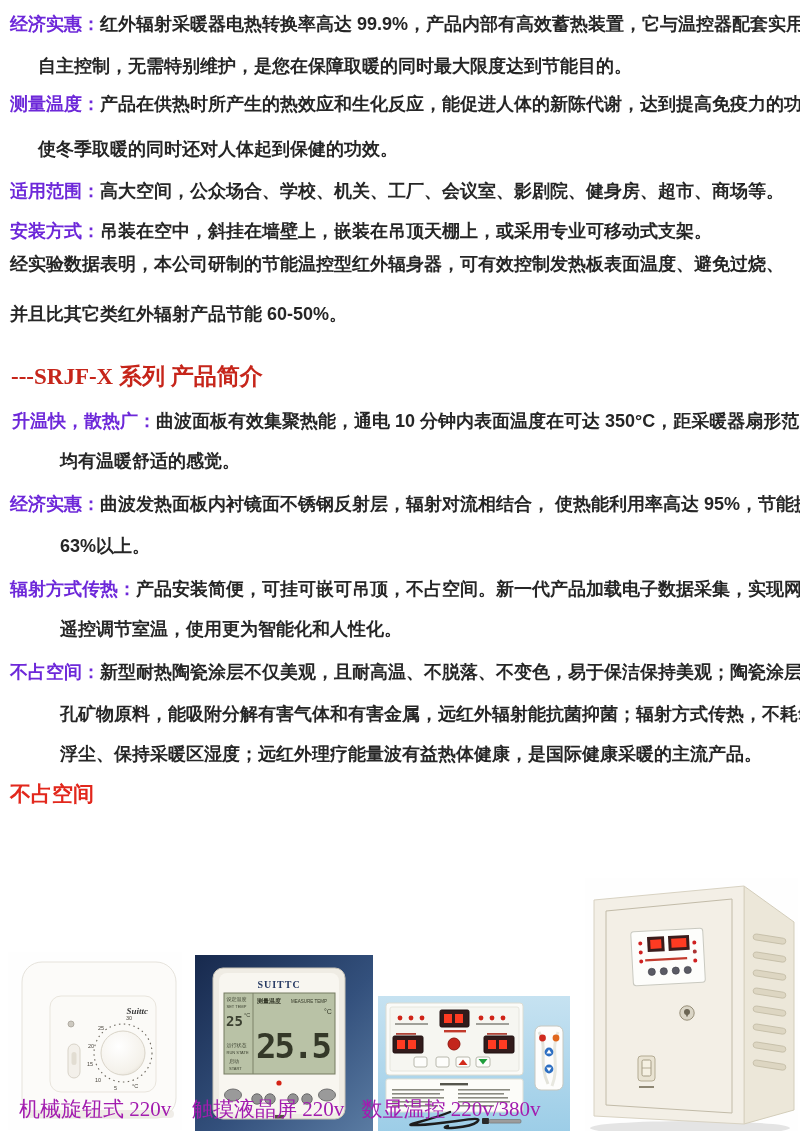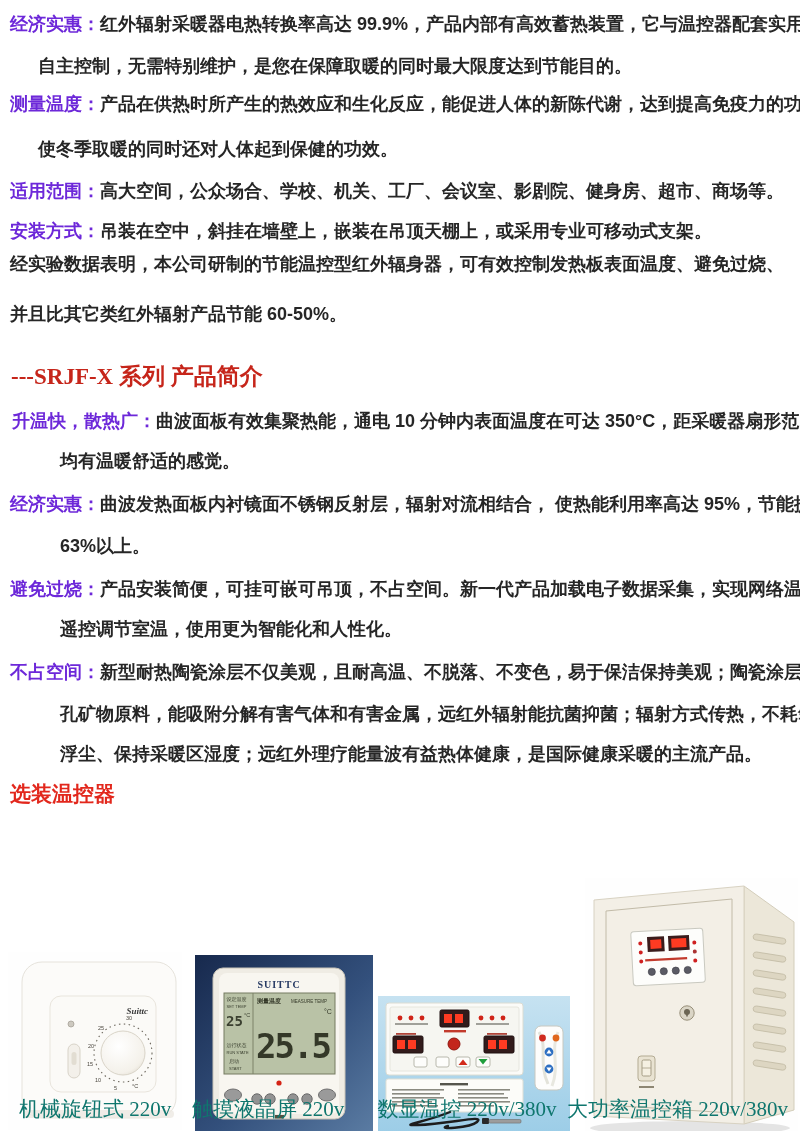--- a/index.html
+++ b/index.html
@@ -8,21 +8,21 @@
   .ln{position:absolute;left:10px;white-space:nowrap;font-size:18px;font-weight:600;
       color:#262626;line-height:24px;}
   .ln .red{color:#6d28d9;}
   .series-header{position:absolute;left:2px;top:361px;font-family:Liberation Serif, serif;
       font-size:23px;font-weight:600;color:#c6251a;white-space:nowrap;margin-left:9px;}
   .optional-header{position:absolute;left:10px;top:780px;font-size:21px;font-weight:700;
       color:#e2271c;white-space:nowrap;}
   .product{position:absolute;margin-top:48px;}
   .product svg{display:block;width:100%;height:100%;}
   .caption{position:absolute;top:1095px;text-align:center;font-family:"Liberation Serif",serif;
-      font-size:21px;color:#0f766e;white-space:nowrap;}
+      font-size:21px;color:#a21caf;white-space:nowrap;}
   .seg{font-family:"DejaVu Sans Mono",monospace;font-weight:bold;}
 </style>
 </head>
 <body>
 
 <div class="page">
 
   <div class="ln" style="top:12px"><span class="red">经济实惠：</span><span>红外辐射采暖器电热转换率高达 99.9%，产品内部有高效蓄热装置，它与温控器配套实用，</span></div>
   <div class="ln" style="top:54px;left:38px">自主控制，无需特别维护，是您在保障取暖的同时最大限度达到节能目的。</div>
 
@@ -37,28 +37,28 @@
   <div class="ln" style="top:302px">并且比其它类红外辐射产品节能 60-50%。</div>
 
   <div class="series-header">---SRJF-X  系列  产品简介</div>
 
   <div class="ln" style="top:409px;left:12px"><span class="red">升温快，散热广：</span><span>曲波面板有效集聚热能，通电 10 分钟内表面温度在可达 350°C，距采暖器扇形范围内，</span></div>
   <div class="ln" style="top:449px;left:60px">均有温暖舒适的感觉。</div>
 
   <div class="ln" style="top:492px"><span class="red">经济实惠：</span><span>曲波发热面板内衬镜面不锈钢反射层，辐射对流相结合，  使热能利用率高达 95%，节能提升</span></div>
   <div class="ln" style="top:534px;left:60px">63%以上。</div>
 
-  <div class="ln" style="top:577px"><span class="red">避免过烧：</span><span>产品安装简便，可挂可嵌可吊顶，不占空间。新一代产品加载电子数据采集，实现网络温控、</span></div>
+  <div class="ln" style="top:577px"><span class="red">辐射方式传热：</span><span>产品安装简便，可挂可嵌可吊顶，不占空间。新一代产品加载电子数据采集，实现网络温控、</span></div>
   <div class="ln" style="top:617px;left:60px">遥控调节室温，使用更为智能化和人性化。</div>
 
   <div class="ln" style="top:660px"><span class="red">不占空间：</span><span>新型耐热陶瓷涂层不仅美观，且耐高温、不脱落、不变色，易于保洁保持美观；陶瓷涂层为多</span></div>
   <div class="ln" style="top:702px;left:60px">孔矿物原料，能吸附分解有害气体和有害金属，远红外辐射能抗菌抑菌；辐射方式传热，不耗氧、无</div>
   <div class="ln" style="top:742px;left:60px">浮尘、保持采暖区湿度；远红外理疗能量波有益热体健康，是国际健康采暖的主流产品。</div>
 
-  <div class="optional-header">选装温控器</div>
+  <div class="optional-header">不占空间</div>
 
   <div class="product" style="left:8px;top:904px;width:174px;height:178px">
     <svg viewBox="0 0 174 178" xmlns="http://www.w3.org/2000/svg">
       <defs>
         <radialGradient id="knobG" cx="40%" cy="35%" r="75%">
           <stop offset="0%" stop-color="#ffffff"></stop>
             <stop offset="80%" stop-color="#f4f1ea"></stop>
           <stop offset="100%" stop-color="#e2ddd2"></stop>
         </radialGradient>
       </defs>
@@ -259,16 +259,15 @@
         <rect x="53" y="178" width="17" height="25" rx="3" fill="#e9e3d2" stroke="#b3ab93"></rect>
         <rect x="57" y="182" width="9" height="16" rx="1.5" fill="#f5f0e2" stroke="#a59d85"></rect>
         <line x1="57" y1="190" x2="66" y2="190" stroke="#a59d85" stroke-width="0.8"></line>
         <rect x="54" y="208" width="15" height="2" fill="#8d8673"></rect>
       </g>
     </svg>
   </div>
 
   <div class="caption" style="left:8px;width:174px">机械旋钮式 220v</div>
   <div class="caption" style="left:180px;width:176px">触摸液晶屏 220v</div>
-  <div class="caption" style="left:372px;width:190px">数显温控 220v/380v</div>
-  <div class="caption" style="left:567px;width:213px">大功率温控箱 220v/380v</div>
+  <div class="caption" style="left:356px;width:190px">数显温控 220v/380v</div>
 
 </div>
 
 </body></html>

